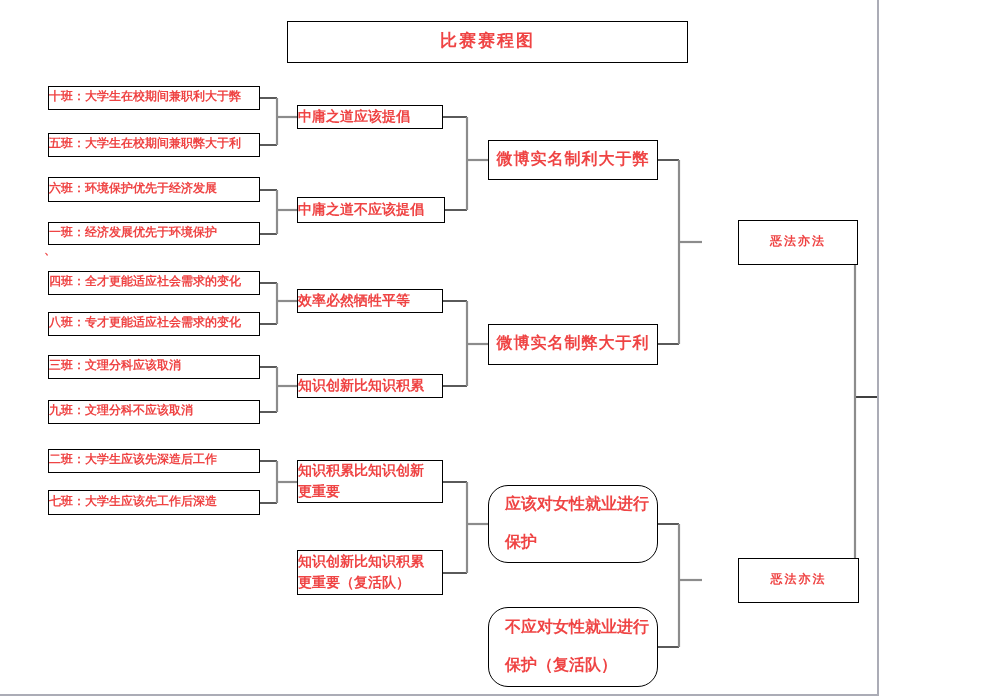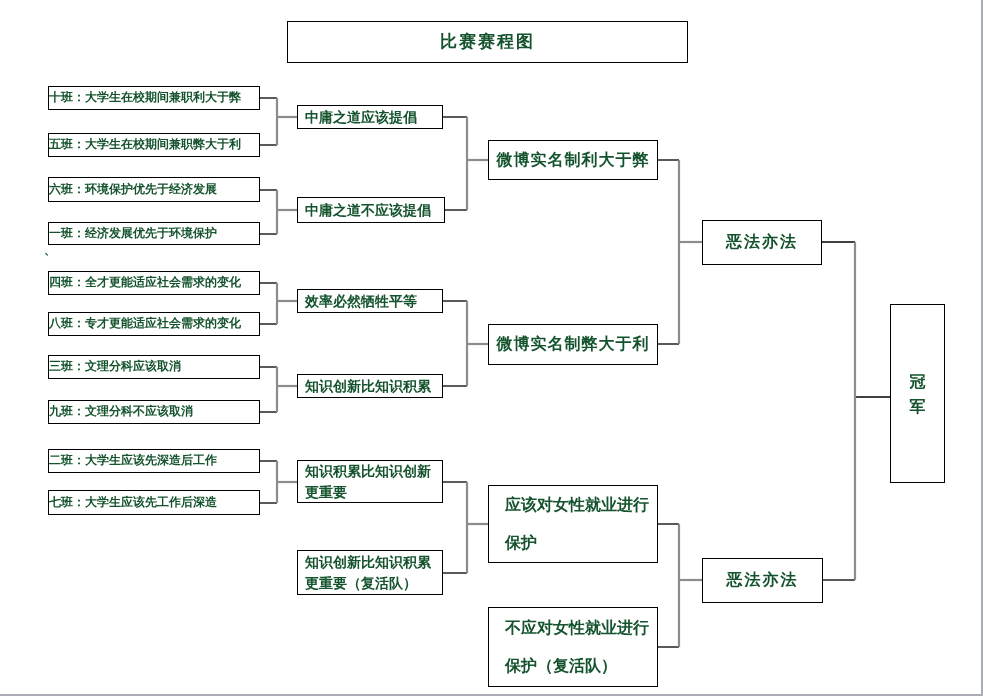--- a/index.html
+++ b/index.html
@@ -5,50 +5,50 @@
   :root{
     --stub:#000000;
     --bracket:#8c8c8c;
     --frame:#abacb6;
     --border:#000000;
     --bg:#ffffff;
   }
   html,body{margin:0;padding:0;background:#fff;}
   .page{
     position:relative;
-    width:983px;height:696px;
+    width:879px;height:696px;
     box-sizing:border-box;
     background:var(--bg);
     border-right:2px solid var(--frame);
     border-bottom:2px solid var(--frame);
     overflow:hidden;
-    font-family:Liberation Serif, serif;
+    font-family:Liberation Mono, monospace;
     font-weight:bold;
-    color:#14532d;
+    color:#ef4444;
   }
   .connectors{position:absolute;left:0;top:0;width:983px;height:696px;}
   .connectors path{fill:none;}
   .connectors .stub{stroke:var(--stub);stroke-width:1.3px;}
   .connectors .bracket{stroke:var(--bracket);stroke-width:2.2px;}
   .box{
     position:absolute;
     box-sizing:border-box;
     border:1px solid var(--border);
     background:#fff;
     display:flex;
     align-items:center;
     white-space:pre-line;
     line-height:1.3;
   }
   .title-box{justify-content:center;font-size:17px;letter-spacing:2px;}
   .r1{font-size:12px;letter-spacing:0;}
-  .r2{font-size:14px;padding-left:7px;line-height:21px;}
+  .r2{font-size:14px;line-height:21px;}
   .r3s{font-size:16px;justify-content:center;letter-spacing:1px;}
-  .r3d{font-size:16px;padding-left:16px;line-height:38px;}
-  .r4{font-size:16px;justify-content:center;letter-spacing:2px;}
+  .r3d{font-size:16px;padding-left:16px;line-height:38px;border-radius:20px;}
+  .r4{font-size:12px;justify-content:center;letter-spacing:2px;margin-left:36px;}
   .champ{font-size:16px;justify-content:center;text-align:center;line-height:25px;}
   .stray{position:absolute;font-size:12px;font-weight:bold;}
 </style>
 </head>
 <body>
 
 <div class="page">
 
   <svg class="connectors" viewBox="0 0 983 696" xmlns="http://www.w3.org/2000/svg">
 

